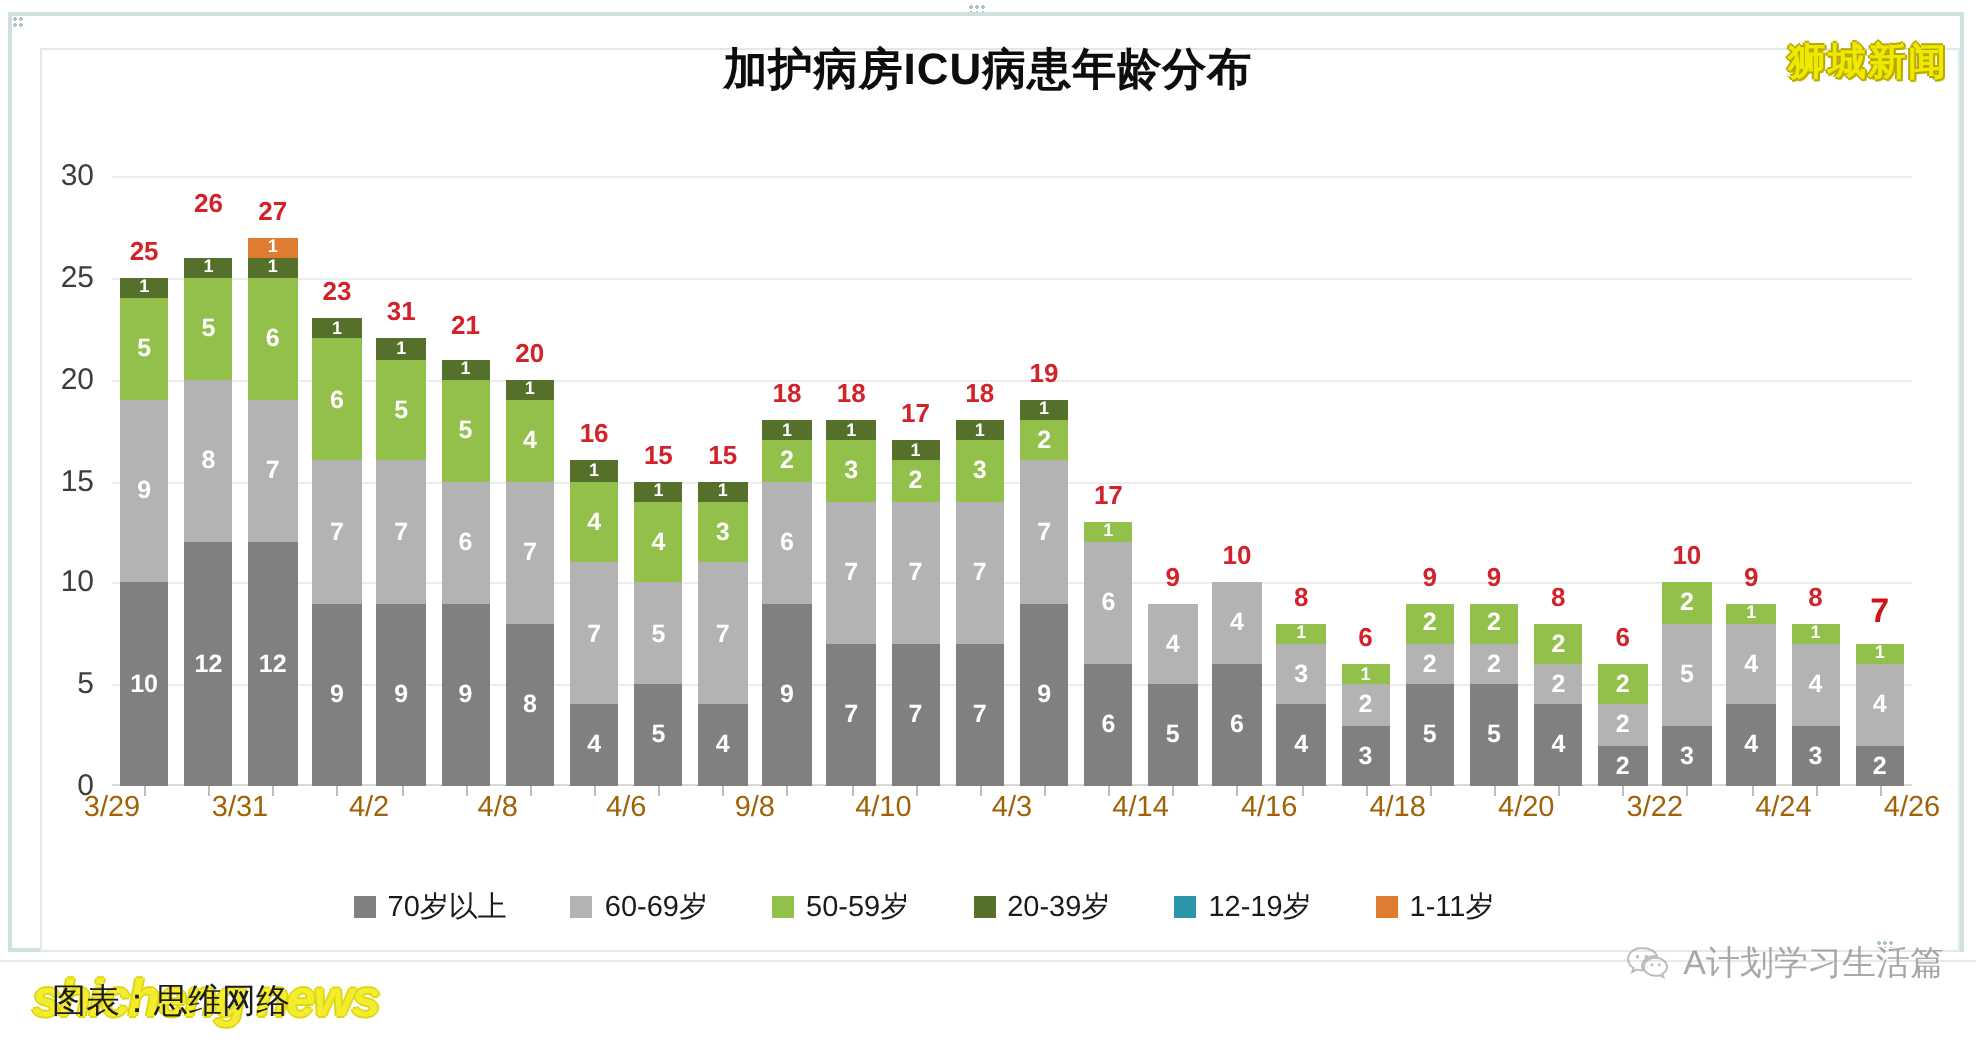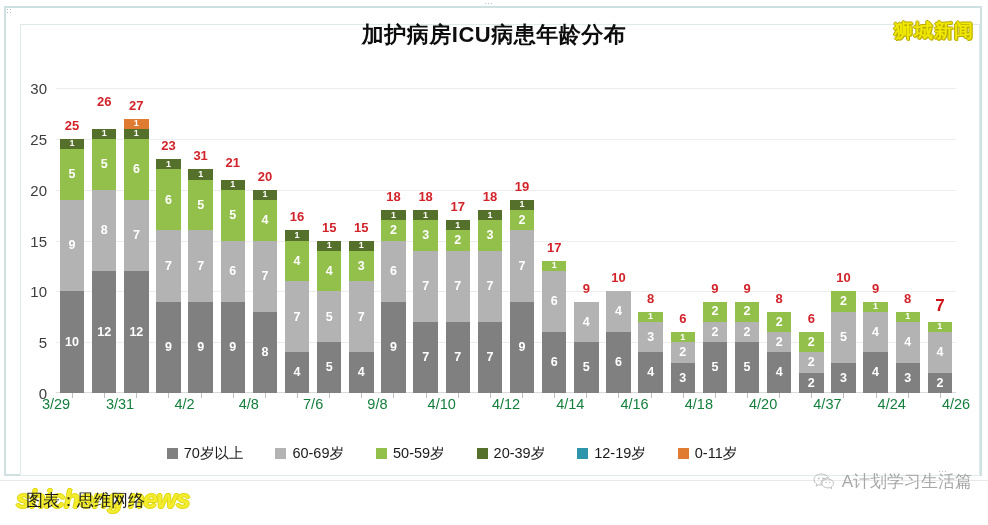--- a/index.html
+++ b/index.html
@@ -159,28 +159,28 @@
   #xaxis-labels {
     position: absolute;
     left: 56px; top: 396px;
     width: 900px; height: 26px;
     display: flex;
   }
   .xlab-slot {
     flex: 1 1 0;
     text-align: center;
     font-size: 14.5px;
-    color: #15803d;
+    color: #a16207;
     white-space: nowrap;
   }
 
   
   #legend {
     position: absolute;
-    left: 6px; top: 444px;
+    left: 16px; top: 444px;
     width: 892px;
     display: flex;
     justify-content: center;
     gap: 32px;
   }
   .legend-item {
     display: flex;
     align-items: center;
     gap: 6px;
     font-size: 14.5px;
@@ -729,29 +729,29 @@
           <div class="xtick"></div>
         </div>
       </div>
   </div>
 
   <div id="xaxis-labels">
       <div class="xlab-slot" style="position: absolute; left: -30px; width: 60px;">3/29</div>
       <div class="xlab-slot" style="position: absolute; left: 34px; width: 60px;">3/31</div>
       <div class="xlab-slot" style="position: absolute; left: 98.5714px; width: 60px;">4/2</div>
       <div class="xlab-slot" style="position: absolute; left: 162.857px; width: 60px;">4/8</div>
-      <div class="xlab-slot" style="position: absolute; left: 227.143px; width: 60px;">7/6</div>
+      <div class="xlab-slot" style="position: absolute; left: 227.143px; width: 60px;">4/6</div>
       <div class="xlab-slot" style="position: absolute; left: 291.429px; width: 60px;">9/8</div>
       <div class="xlab-slot" style="position: absolute; left: 355.714px; width: 60px;">4/10</div>
-      <div class="xlab-slot" style="position: absolute; left: 420px; width: 60px;">4/12</div>
+      <div class="xlab-slot" style="position: absolute; left: 420px; width: 60px;">4/3</div>
       <div class="xlab-slot" style="position: absolute; left: 484.286px; width: 60px;">4/14</div>
       <div class="xlab-slot" style="position: absolute; left: 548.571px; width: 60px;">4/16</div>
       <div class="xlab-slot" style="position: absolute; left: 612.857px; width: 60px;">4/18</div>
       <div class="xlab-slot" style="position: absolute; left: 677.143px; width: 60px;">4/20</div>
-      <div class="xlab-slot" style="position: absolute; left: 741.429px; width: 60px;">4/37</div>
+      <div class="xlab-slot" style="position: absolute; left: 741.429px; width: 60px;">3/22</div>
       <div class="xlab-slot" style="position: absolute; left: 805.714px; width: 60px;">4/24</div>
       <div class="xlab-slot" style="position: absolute; left: 870px; width: 60px;">4/26</div>
     </div>
 
   <div id="legend">
       <div class="legend-item">
         <span class="legend-swatch" style="background: rgb(128, 128, 128);"></span>
         <span>70岁以上</span>
       </div>
       <div class="legend-item">
@@ -765,21 +765,21 @@
       <div class="legend-item">
         <span class="legend-swatch" style="background: rgb(85, 112, 42);"></span>
         <span>20-39岁</span>
       </div>
       <div class="legend-item">
         <span class="legend-swatch" style="background: rgb(46, 150, 170);"></span>
         <span>12-19岁</span>
       </div>
       <div class="legend-item">
         <span class="legend-swatch" style="background: rgb(224, 123, 50);"></span>
-        <span>0-11岁</span>
+        <span>1-11岁</span>
       </div>
     </div>
 
   <div id="bottom-rule"></div>
 
   <div id="watermark-bottomleft">shicheng news</div>
   <div id="source-note">图表：思维网络</div>
 
   <div id="wechat-credit">
     <svg id="wechat-icon" width="22" height="18" viewBox="0 0 22 18">

